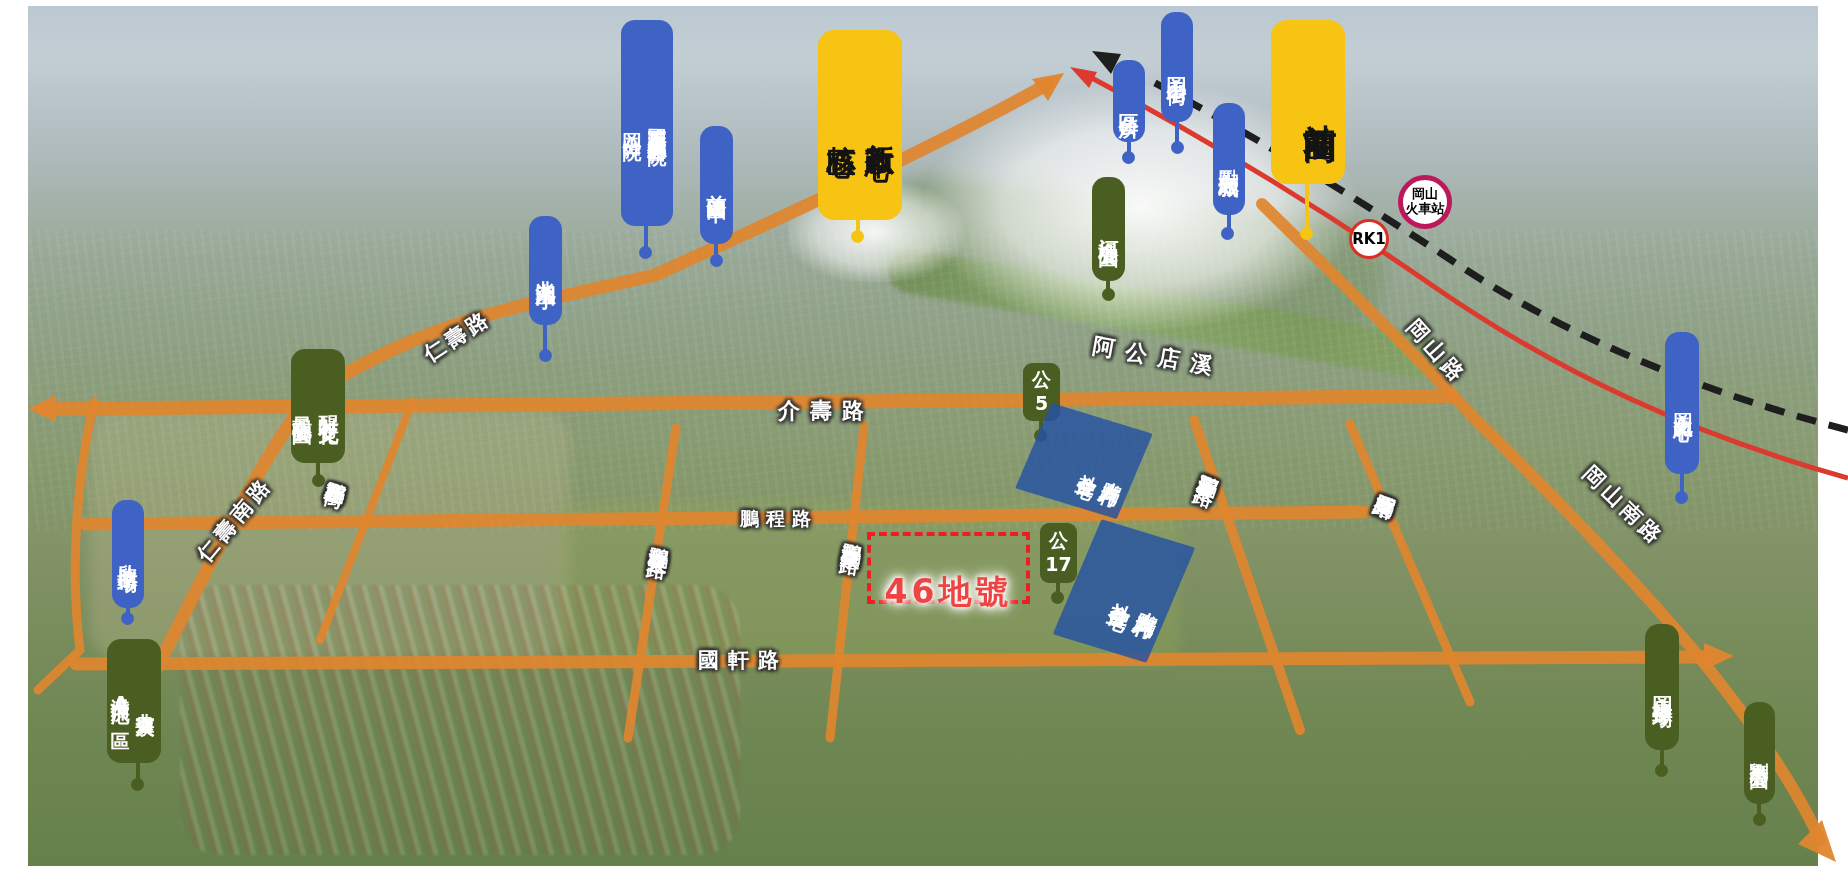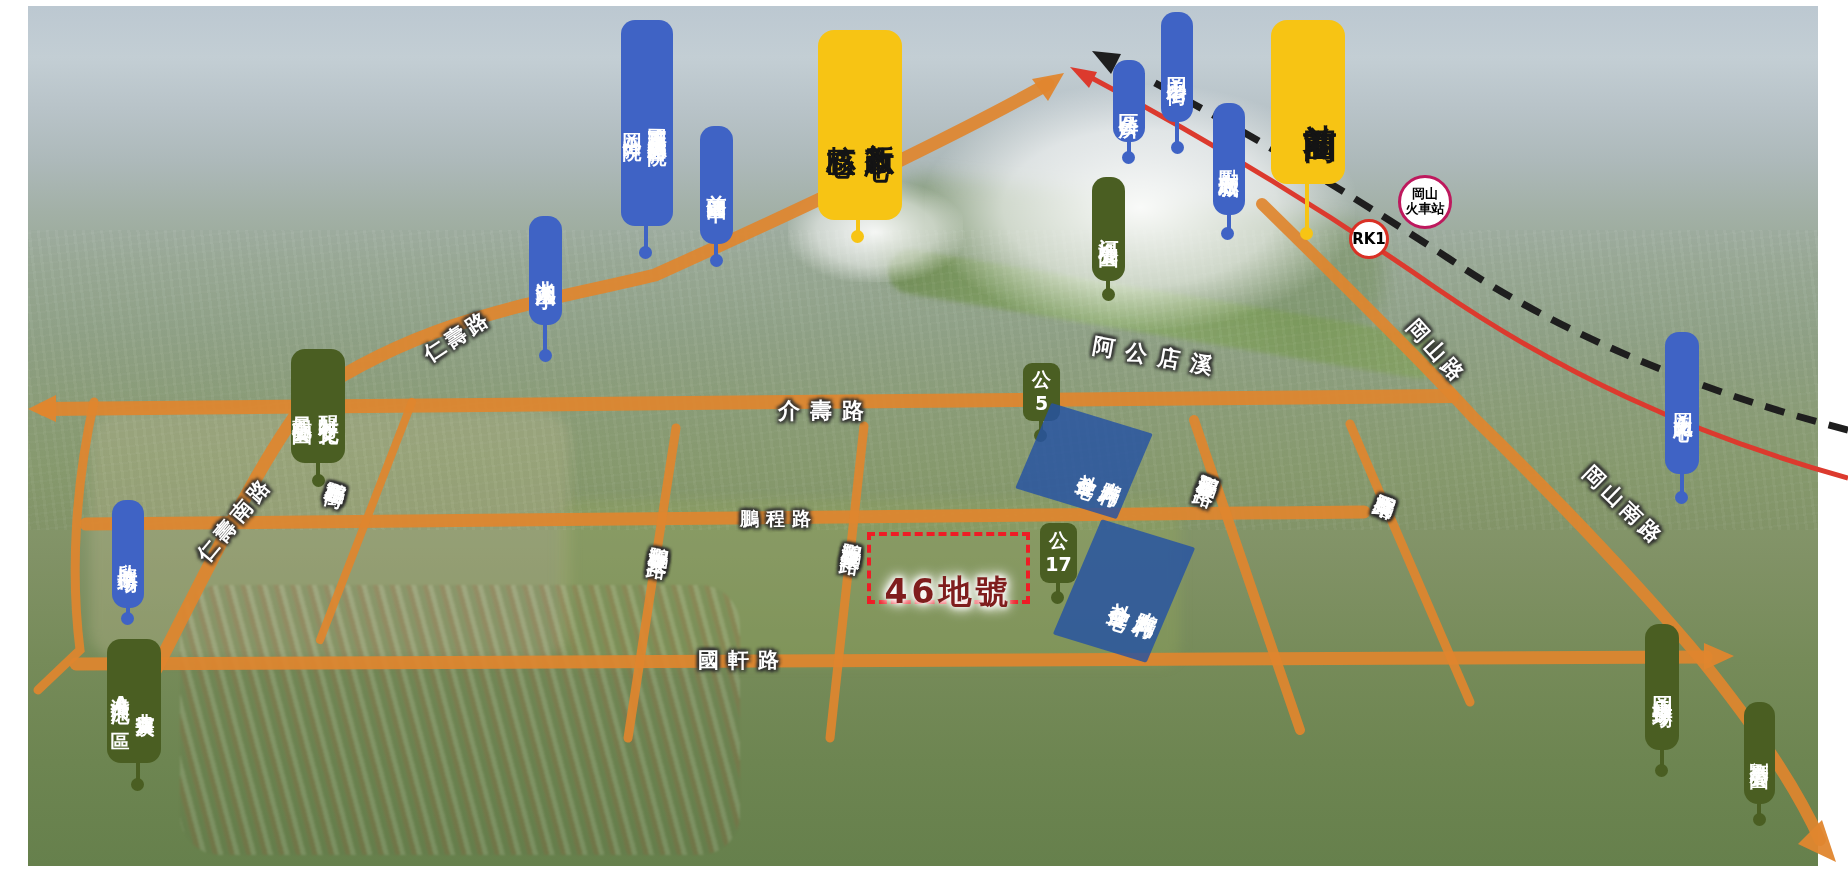--- a/index.html
+++ b/index.html
@@ -45,21 +45,21 @@
   .hbox{position:absolute;display:flex;align-items:center;justify-content:center;
     font-weight:bold;box-sizing:border-box;}
   .circle{position:absolute;background:#fff;border-radius:50%;display:flex;flex-direction:column;
     align-items:center;justify-content:center;font-weight:bold;color:#000;box-sizing:border-box;
     text-align:center;}
   .social{position:absolute;background:rgba(37,82,164,.82);writing-mode:vertical-rl;
     text-orientation:upright;color:#fff;font-weight:bold;text-align:center;line-height:1.3;
     letter-spacing:2px;padding:6px 3px;box-sizing:border-box;border-radius:2px;}
   .site46{position:absolute;border:4px dashed #ee1c25;display:flex;align-items:center;
     justify-content:center;box-sizing:border-box;}
-  .site46 .t{color:#7f1d1d;font-weight:bold;letter-spacing:4px;
+  .site46 .t{color:#ef4444;font-weight:bold;letter-spacing:4px;
     text-shadow:0 0 5px #fff,0 0 9px #fff,0 0 13px #fff,0 0 16px #fff;margin-top:48px;}
   
   .road-label{position:absolute;color:#fff;font-weight:bold;white-space:nowrap;
     text-shadow:-2px -2px 3px rgba(48,48,48,.95), 2px -2px 3px rgba(48,48,48,.95),
                 -2px 2px 3px rgba(48,48,48,.95), 2px 2px 3px rgba(48,48,48,.95),
                  0 0 4px rgba(40,40,40,.8);}
   .road-label.vert{writing-mode:vertical-rl;text-orientation:upright;transform-origin:top center;}
 </style>
 </head>
 <body>
@@ -146,21 +146,21 @@
   </div>
   <div class="stem yellow" style="left:856px;top:220px;height:12px;"></div>
   <div class="dot yellow" style="left:851px;top:230px;"></div>
 
   <div class="pill yellow" style="left:1271px;top:20px;width:74px;height:164px;font-size:33px;border-radius:16px;letter-spacing:2px;">
     <div>站前商圈</div>
   </div>
   <div class="stem yellow" style="left:1305px;top:184px;height:44px;"></div>
   <div class="dot yellow" style="left:1300px;top:227px;"></div>
 
-  <div class="circle" style="left:1398px;top:175px;width:54px;height:54px;border:3px solid #be185d;font-size:13px;line-height:1.15;">
+  <div class="circle" style="left:1398px;top:175px;width:54px;height:54px;border:5px solid #be185d;font-size:13px;line-height:1.15;">
     <div>岡山</div>
     <div>火車站</div>
   </div>
 
   <div class="circle" style="left:1349px;top:219px;width:40px;height:40px;border:3px solid #d93025;font-size:15px;">
     <div>RK1</div>
   </div>
 
   <div class="pill green" style="left:1092px;top:177px;width:33px;height:104px;font-size:20px;">
     <div>河堤公園</div>

